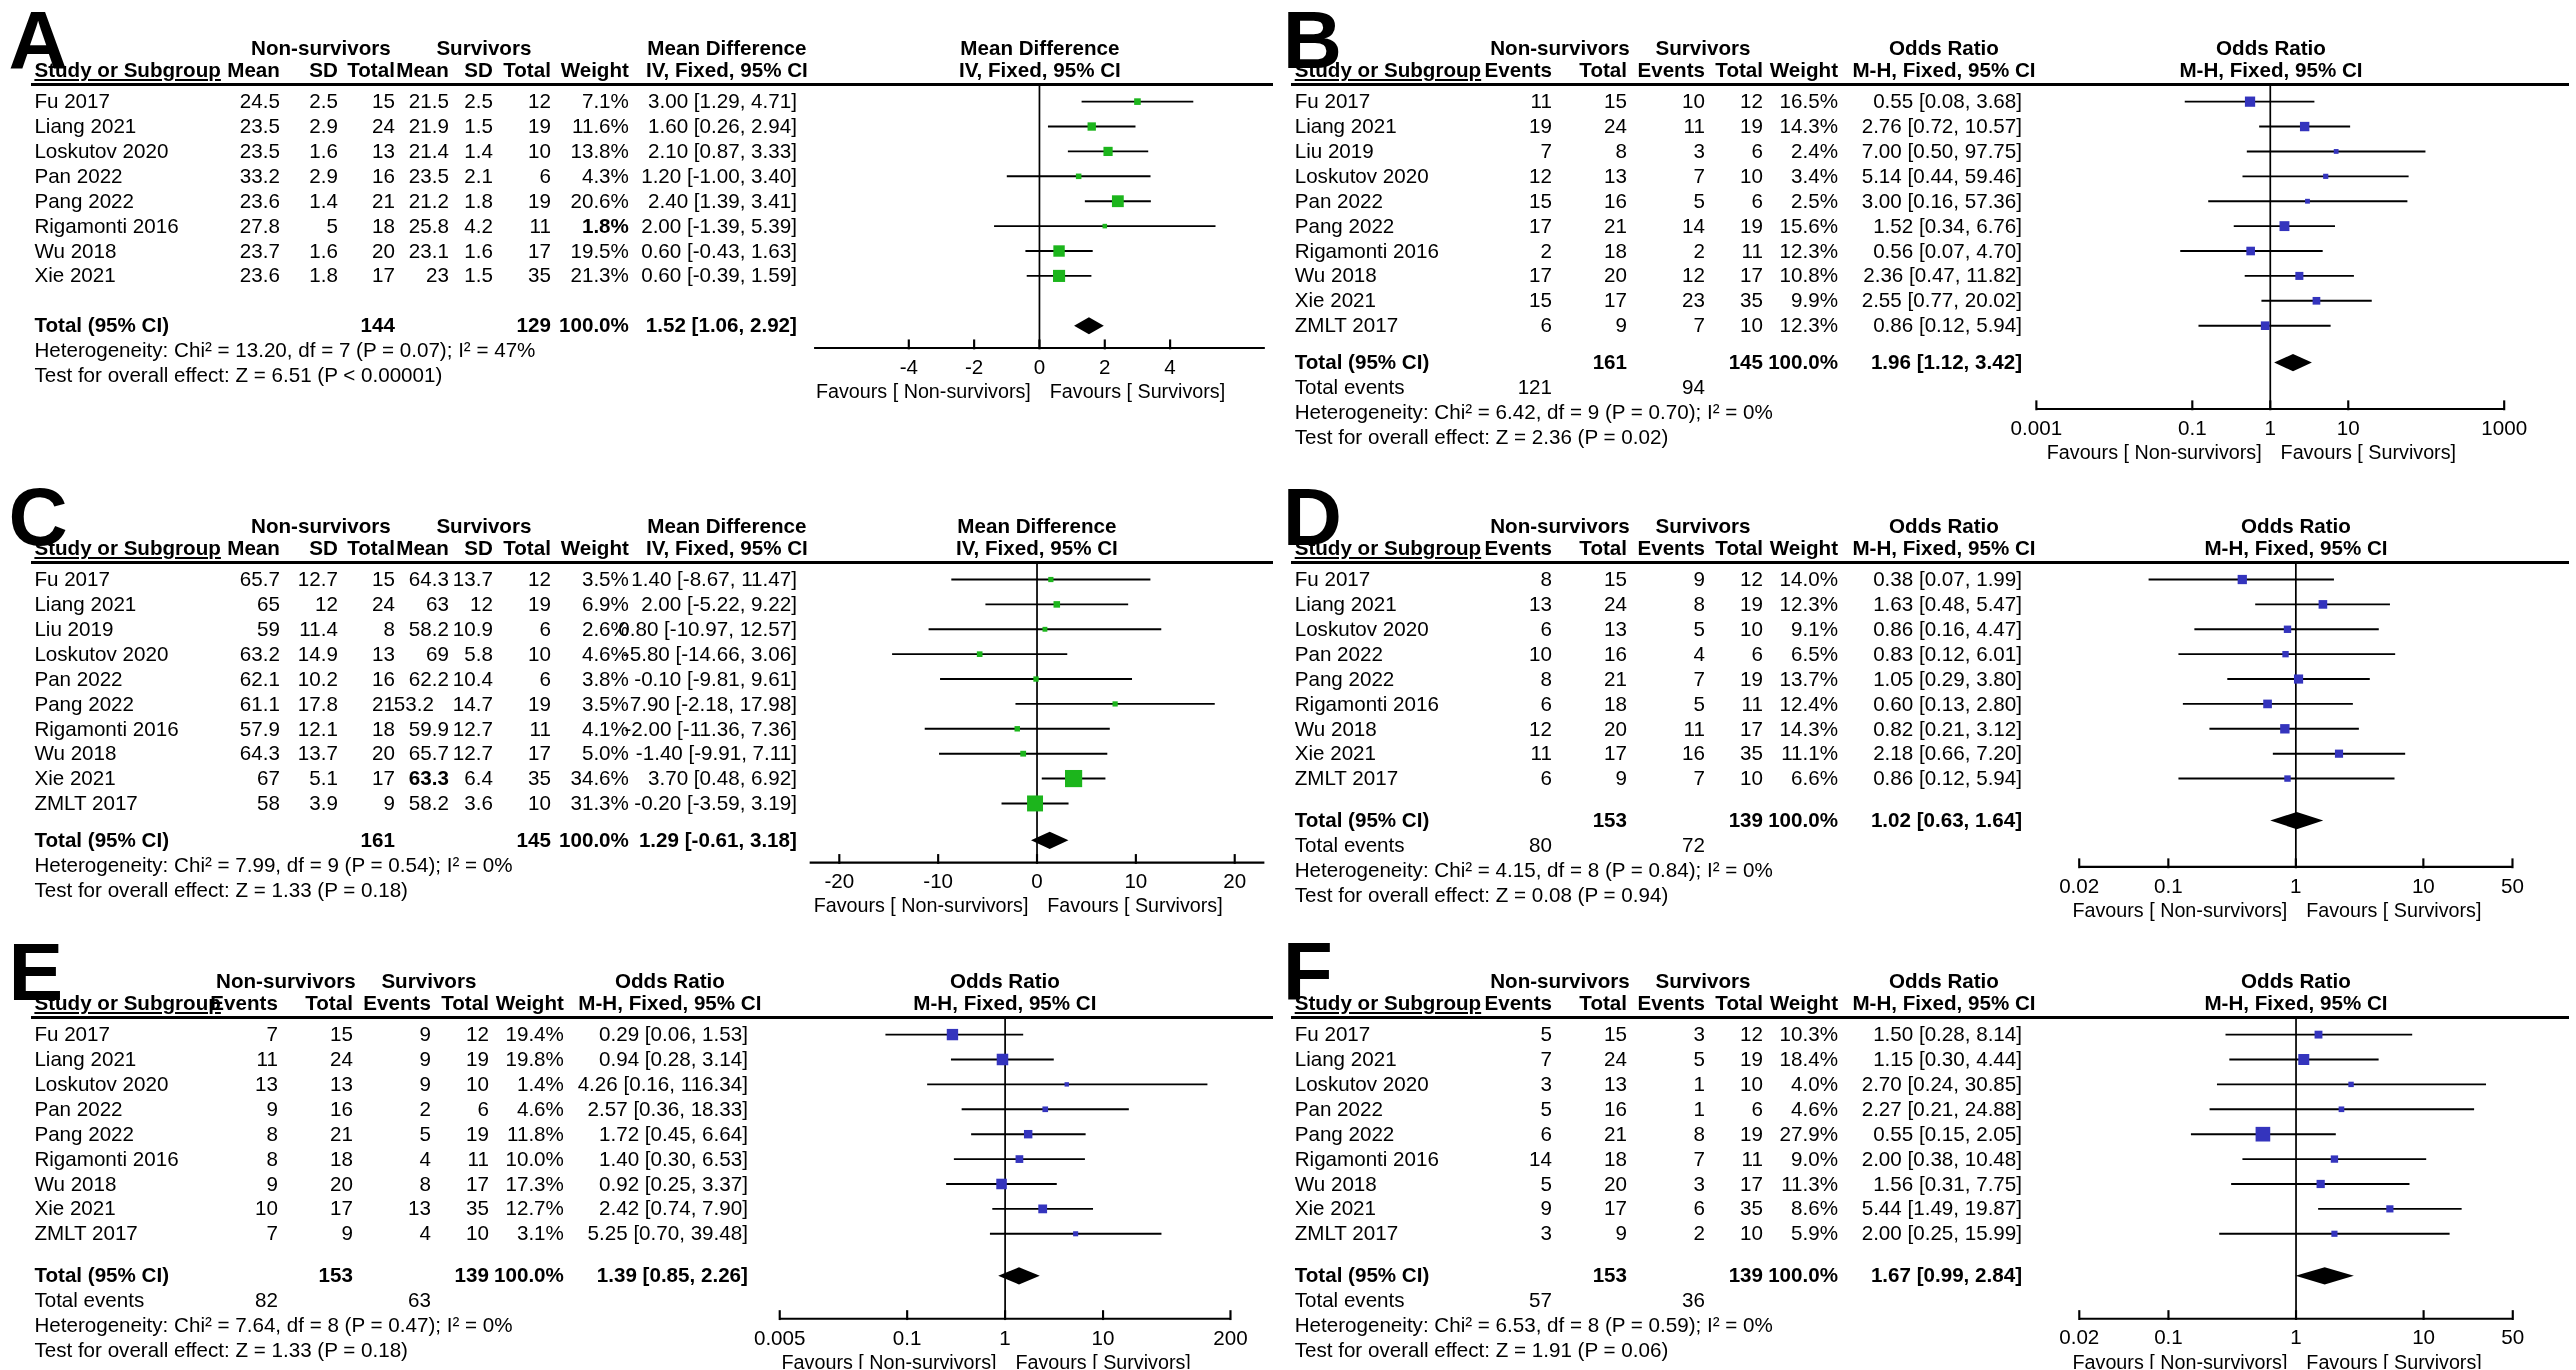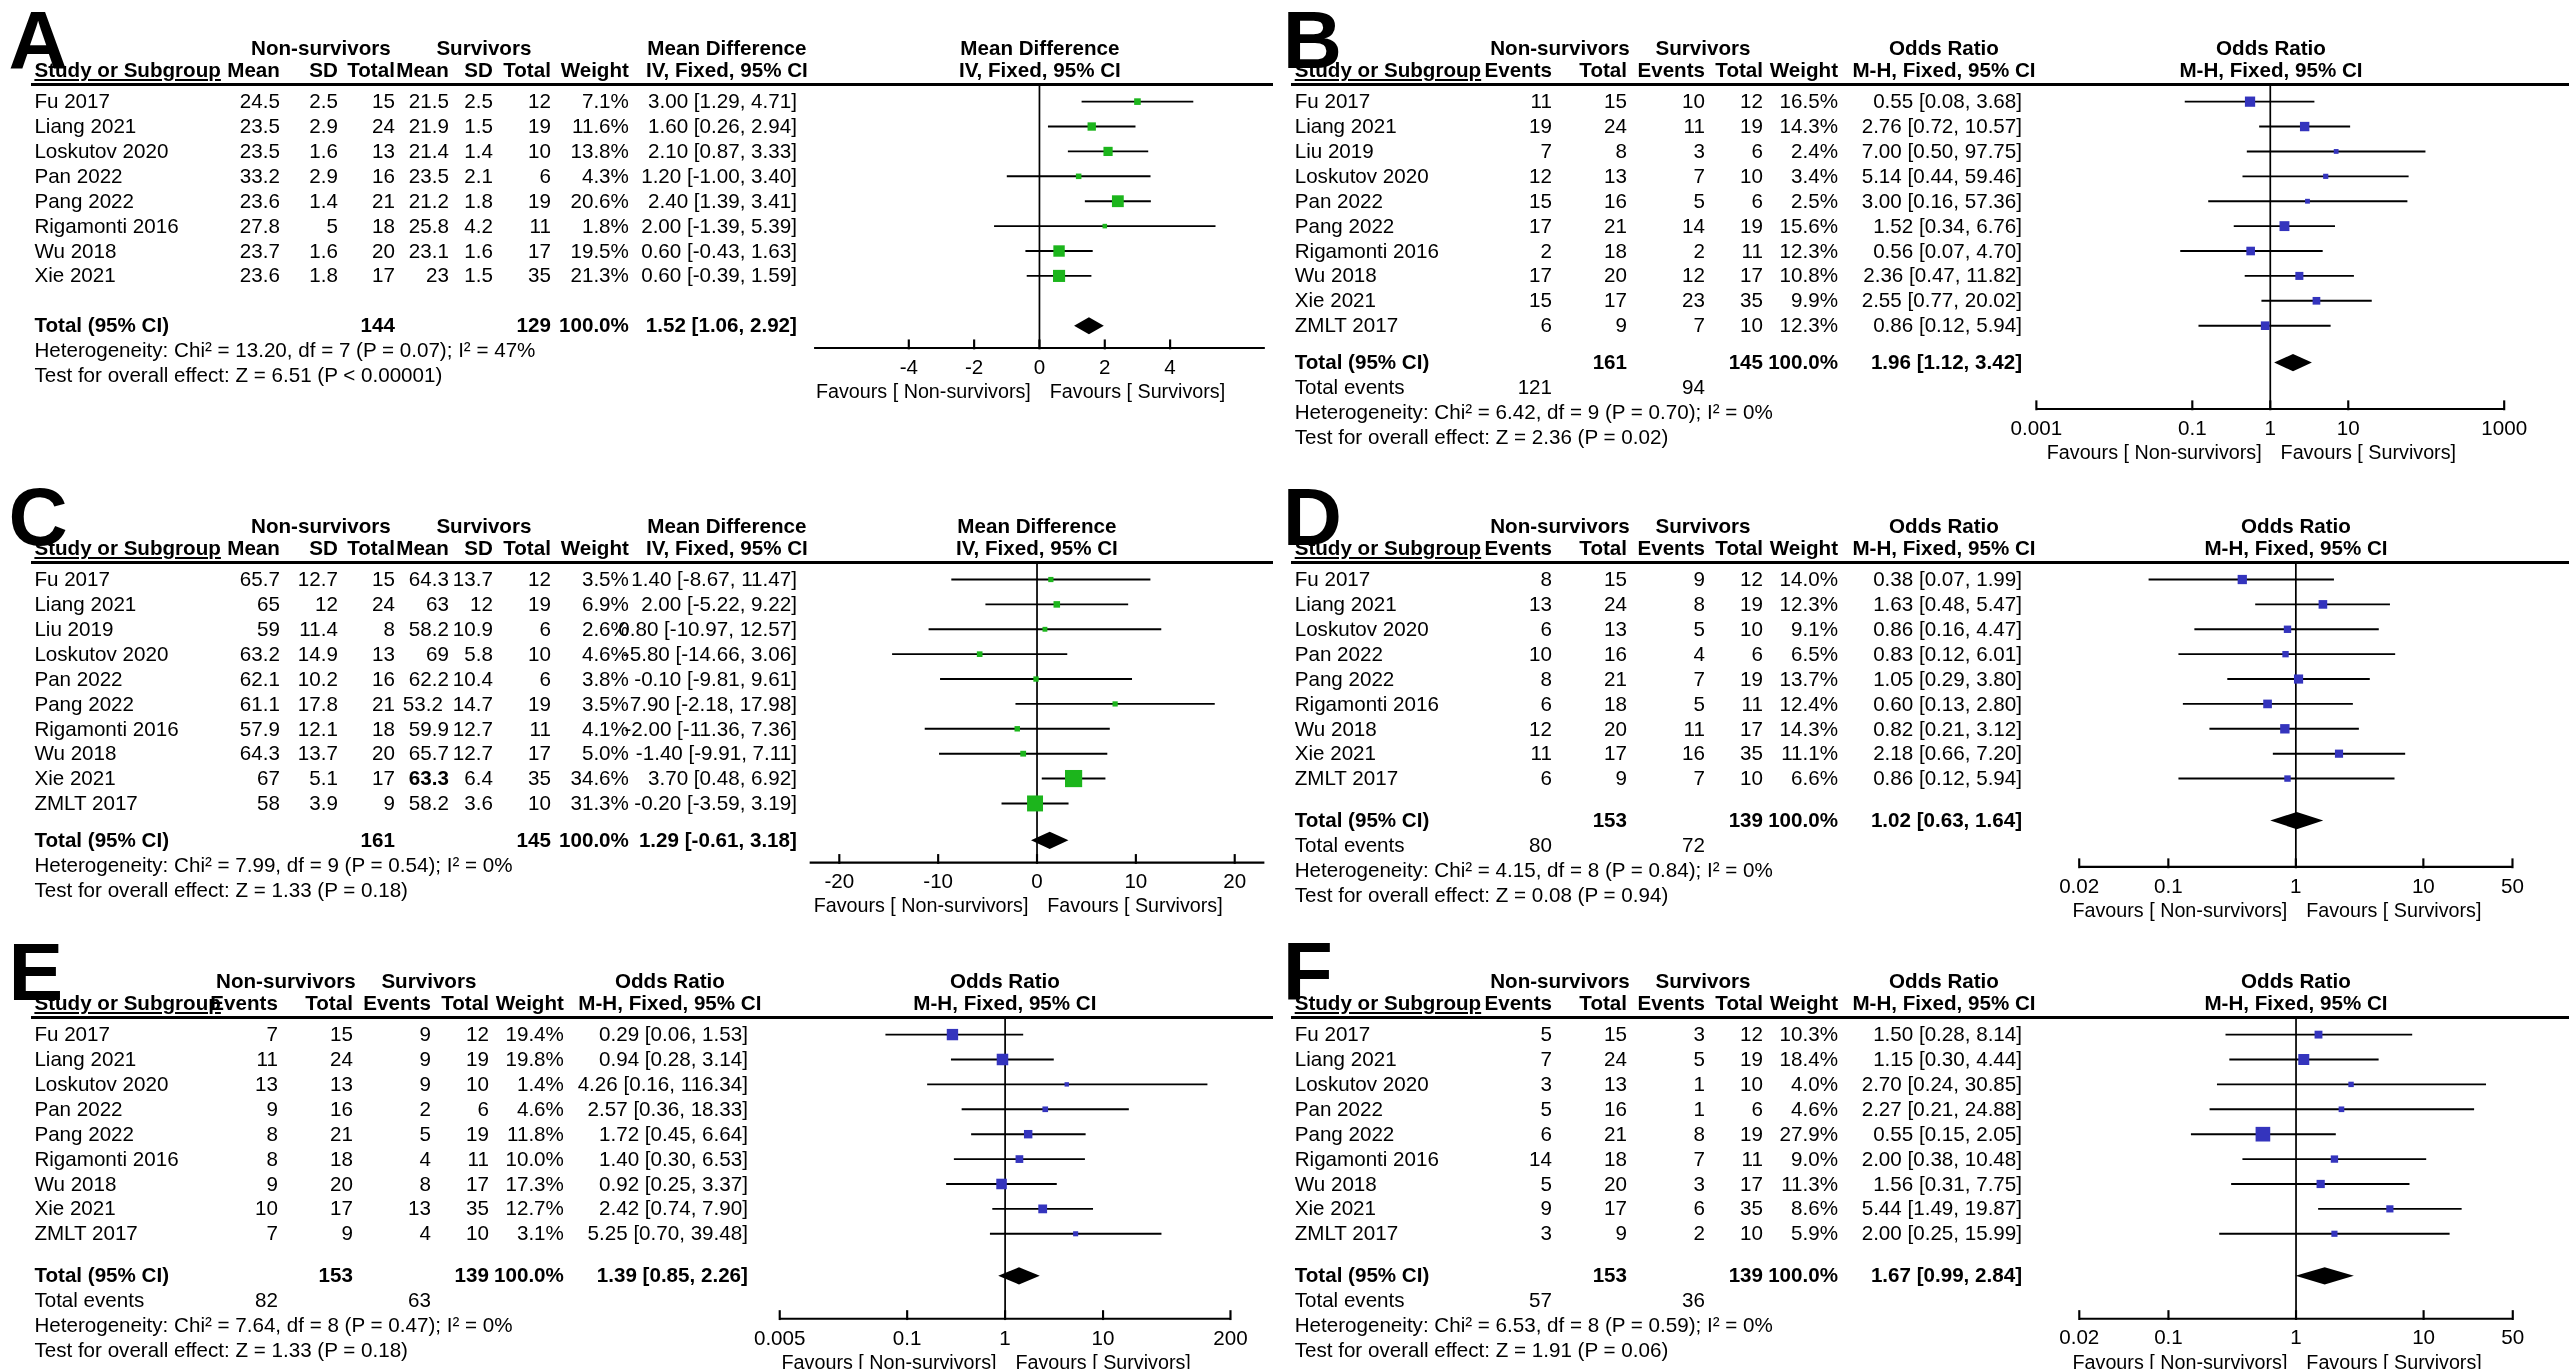--- a/index.html
+++ b/index.html
@@ -80,21 +80,21 @@
       <div class="t num" style="left: 355px; top: 184px;">19</div>
       <div class="t num" style="left: 433px; top: 184px;">20.6%</div>
       <div class="t eff" style="left: 532px; top: 184px;">2.40 [1.39, 3.41]</div>
       <div class="t" style="left: 27.5px; top: 209px;">Rigamonti 2016</div>
       <div class="t num" style="left: 84px; top: 209px;">27.8</div>
       <div class="t num" style="left: 142px; top: 209px;">5</div>
       <div class="t num" style="left: 199px; top: 209px;">18</div>
       <div class="t num" style="left: 253px; top: 209px;">25.8</div>
       <div class="t num" style="left: 297px; top: 209px;">4.2</div>
       <div class="t num" style="left: 355px; top: 209px;">11</div>
-      <div class="t num" style="left: 433px; top: 209px;">1.8%</div>
+      <div class="t num" style="left: 433px; top: 209px; font-weight: bold;">1.8%</div>
       <div class="t eff" style="left: 532px; top: 209px;">2.00 [-1.39, 5.39]</div>
       <div class="t" style="left: 27.5px; top: 234px;">Wu 2018</div>
       <div class="t num" style="left: 84px; top: 234px;">23.7</div>
       <div class="t num" style="left: 142px; top: 234px;">1.6</div>
       <div class="t num" style="left: 199px; top: 234px;">20</div>
       <div class="t num" style="left: 253px; top: 234px;">23.1</div>
       <div class="t num" style="left: 297px; top: 234px;">1.6</div>
       <div class="t num" style="left: 355px; top: 234px;">17</div>
       <div class="t num" style="left: 433px; top: 234px;">19.5%</div>
       <div class="t eff" style="left: 532px; top: 234px;">0.60 [-0.43, 1.63]</div>
@@ -340,21 +340,21 @@
       <div class="t num" style="left: 199px; top: 184px;">16</div>
       <div class="t num" style="left: 253px; top: 184px;">62.2</div>
       <div class="t num" style="left: 297px; top: 184px;">10.4</div>
       <div class="t num" style="left: 355px; top: 184px;">6</div>
       <div class="t num" style="left: 433px; top: 184px;">3.8%</div>
       <div class="t eff" style="left: 532px; top: 184px;">-0.10 [-9.81, 9.61]</div>
       <div class="t" style="left: 27.5px; top: 209px;">Pang 2022</div>
       <div class="t num" style="left: 84px; top: 209px;">61.1</div>
       <div class="t num" style="left: 142px; top: 209px;">17.8</div>
       <div class="t num" style="left: 199px; top: 209px;">21</div>
-      <div class="t num" style="left: 247px; top: 209px;">53.2</div>
+      <div class="t num" style="left: 238px; top: 209px;">53.2</div>
       <div class="t num" style="left: 297px; top: 209px;">14.7</div>
       <div class="t num" style="left: 355px; top: 209px;">19</div>
       <div class="t num" style="left: 433px; top: 209px;">3.5%</div>
       <div class="t eff" style="left: 532px; top: 209px;">7.90 [-2.18, 17.98]</div>
       <div class="t" style="left: 27.5px; top: 234px;">Rigamonti 2016</div>
       <div class="t num" style="left: 84px; top: 234px;">57.9</div>
       <div class="t num" style="left: 142px; top: 234px;">12.1</div>
       <div class="t num" style="left: 199px; top: 234px;">18</div>
       <div class="t num" style="left: 253px; top: 234px;">59.9</div>
       <div class="t num" style="left: 297px; top: 234px;">12.7</div>

